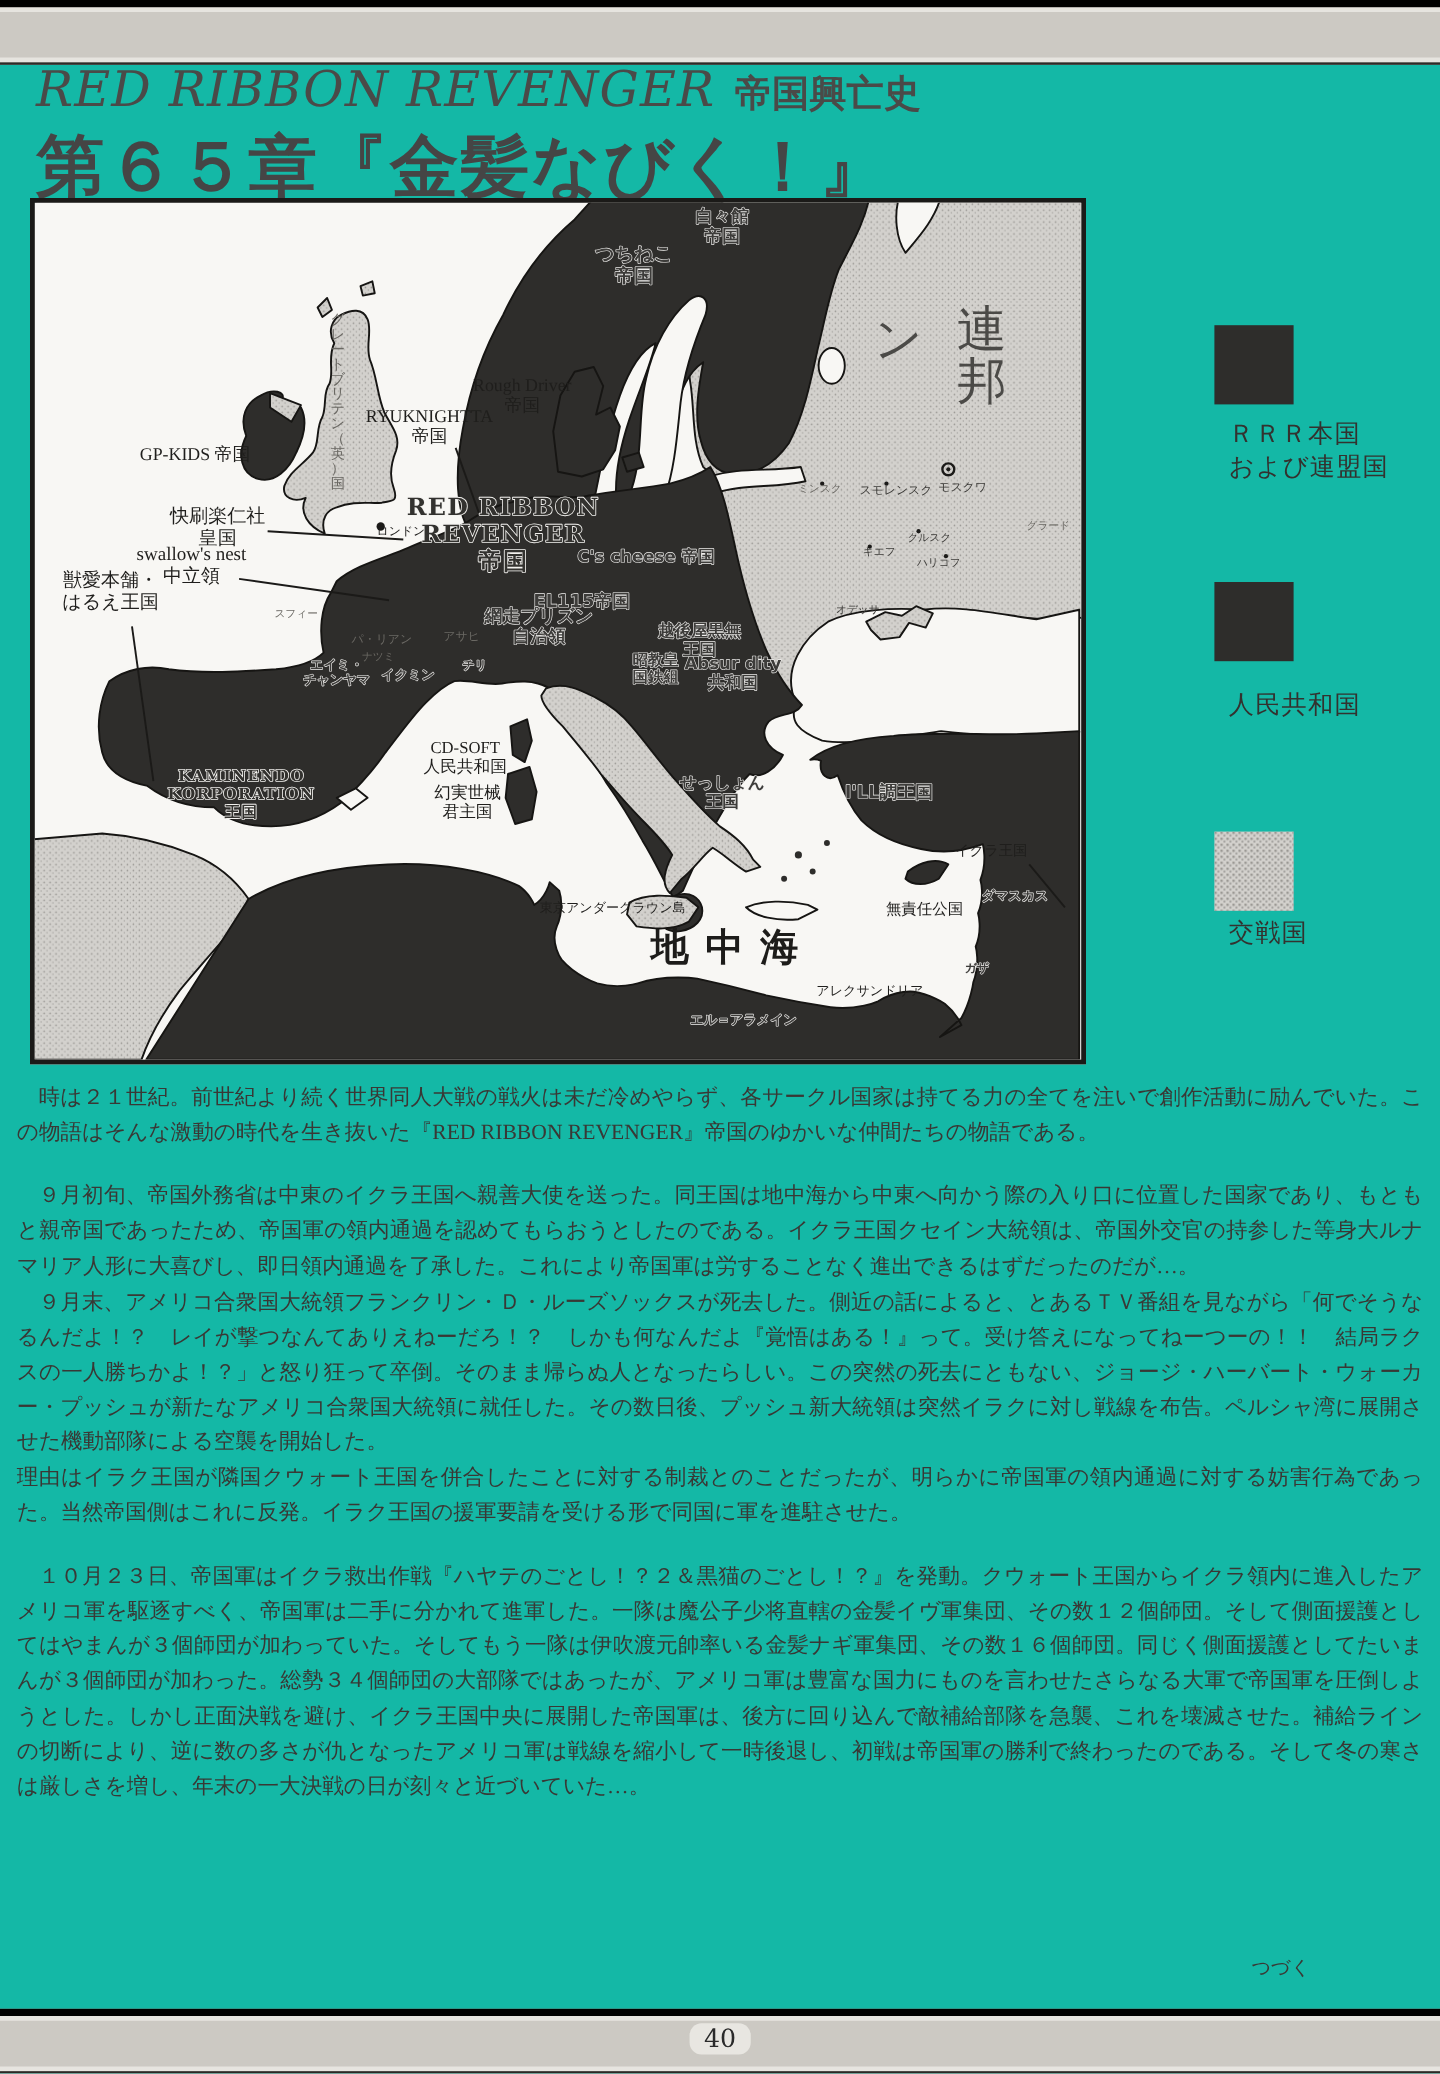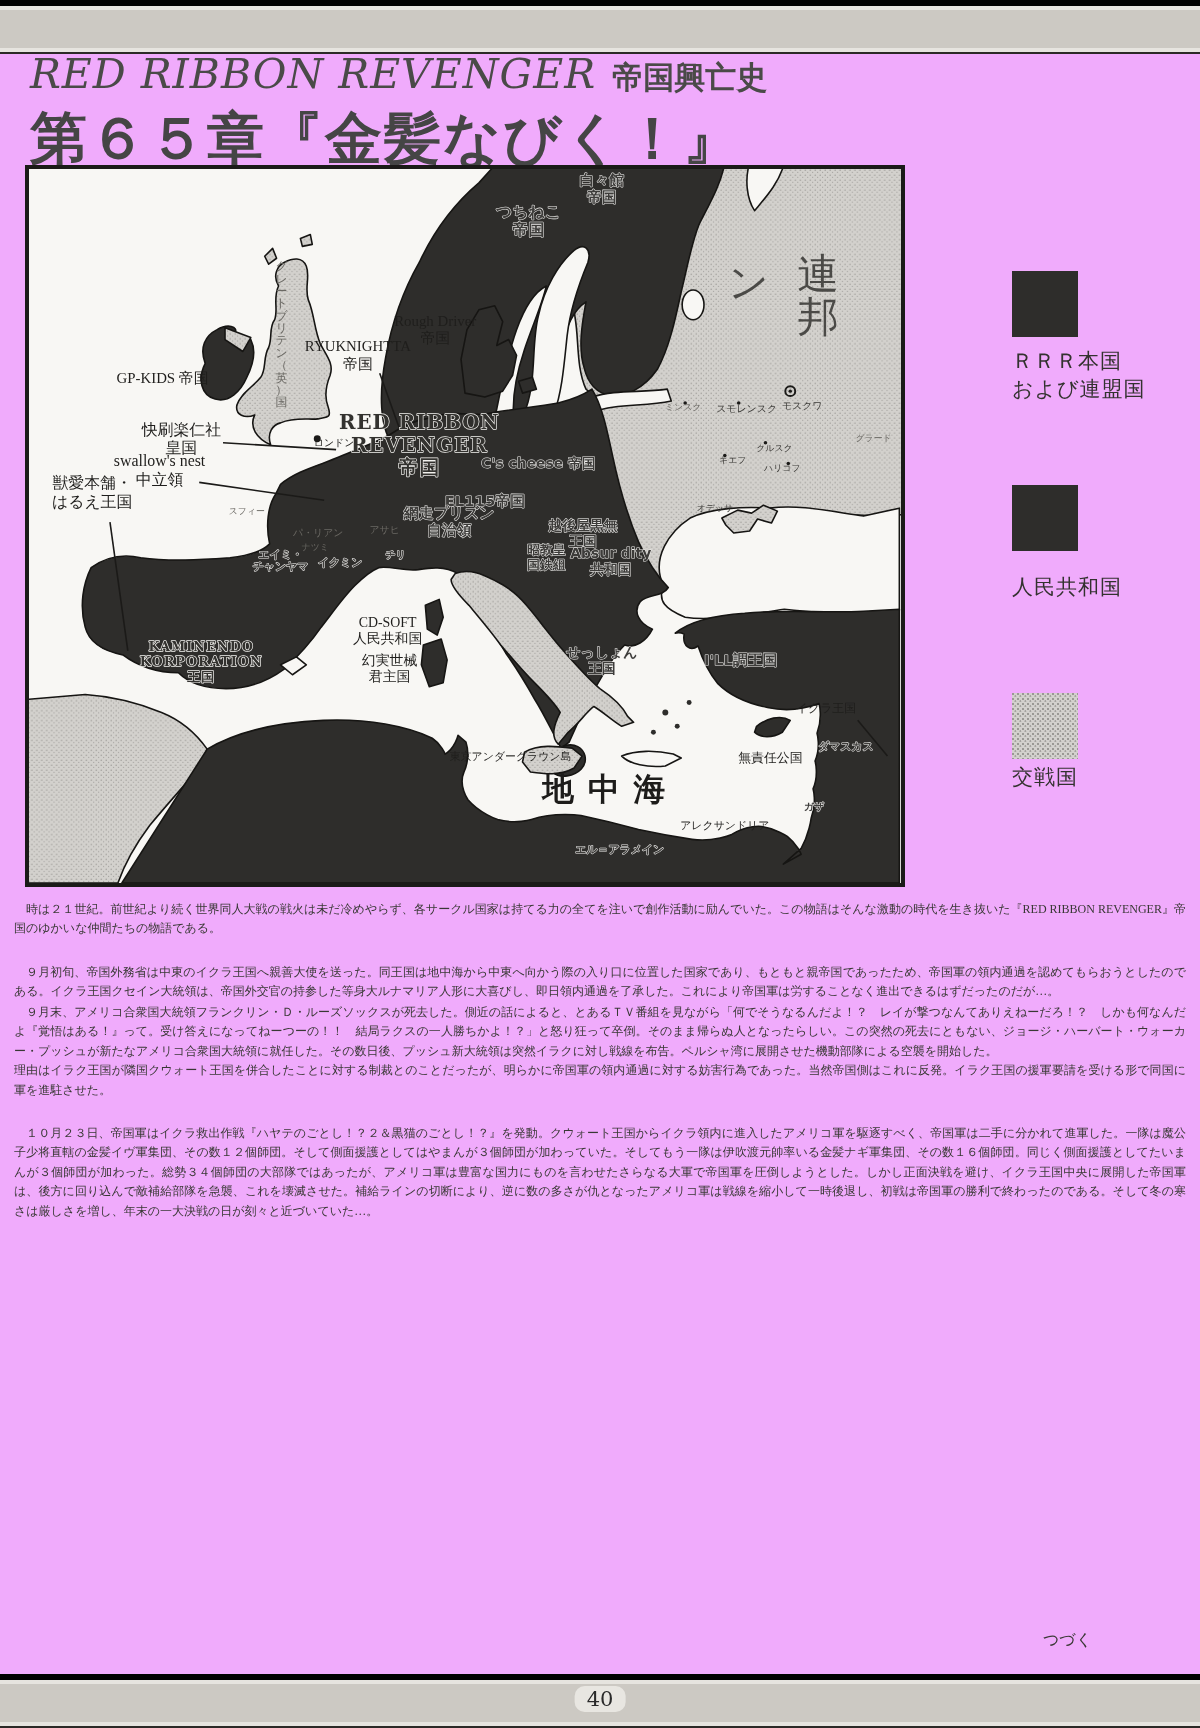--- a/index.html
+++ b/index.html
@@ -1,16 +1,16 @@
 <!DOCTYPE html>
 <html><head>
 <meta charset="utf-8">
 <style>
   html,body{margin:0;padding:0;background:#b8b5b0;}
-  .page{position:relative;width:1200px;height:1728px;margin:0 auto;background:#f0abfc;
+  .page{position:relative;width:1200px;height:1728px;margin:0 auto;background:#14b8a6;
         overflow:hidden;font-family:"Liberation Serif","DejaVu Serif",serif;color:#3a3a3a;}
   
   .band{position:absolute;left:0;width:100%;height:46px;background-color:#ccc9c3;
     background-image:
       radial-gradient(circle at 34px 23px, #35322e 0 6px, #6d6a66 6px 9px, rgba(0,0,0,0) 10px),
       radial-gradient(circle at 0px 23px, #8d8a85 0 3px, rgba(0,0,0,0) 4px),
       radial-gradient(circle at 68px 23px, #8d8a85 0 3px, rgba(0,0,0,0) 4px),
       radial-gradient(circle at 17px 8px, #aoaoa0 0 2px, rgba(0,0,0,0) 3px),
       radial-gradient(circle at 17px 8px, #a8a5a0 0 2px, rgba(0,0,0,0) 3px),
       radial-gradient(circle at 51px 38px, #a8a5a0 0 2px, rgba(0,0,0,0) 3px),
@@ -51,25 +51,25 @@
   text.fed{fill:#4b4a47;font-family:"Liberation Serif",serif;}
   .leader{stroke:#1b1a18;stroke-width:1.6;}
   
   .legend{position:absolute;left:1008px;top:165px;width:185px;height:722px;}
   .lg-sw{position:absolute;left:4px;width:66px;height:66px;}
   .lg-sw.dark-sw{background:#2e2d2b;}
   .lg-sw.light-sw{background:#d3d1cd;
     background-image:radial-gradient(circle at 1px 1px,#9a9894 0 .8px,rgba(0,0,0,0) 1.4px),
       radial-gradient(circle at 3.4px 3.2px,#a5a3a0 0 .7px,rgba(0,0,0,0) 1.3px);
     background-size:5px 5px;}
-  .lg-label{position:absolute;left:4px;font-size:21px;color:#33322f;white-space:pre-line;
+  .lg-label{position:absolute;left:16px;font-size:21px;color:#33322f;white-space:pre-line;
     letter-spacing:1px;line-height:1.35;}
   
   .body-text{position:absolute;left:14px;right:14px;top:900px;text-align:justify;}
-  .body-text p{margin:0 0 24px 0;font-size:12px;line-height:1.62;color:#393835;
+  .body-text p{margin:0 0 24px 0;font-size:18px;line-height:1.62;color:#393835;
     white-space:pre-line;}
   .body-text p.tight{margin-bottom:1px;}
   .tsuzuku{position:absolute;top:1630px;right:108px;font-size:16px;color:#3a3935;}
 </style>
 </head>
 <body>
 
 <div class="page">
 
   <div class="band band-top"></div>

